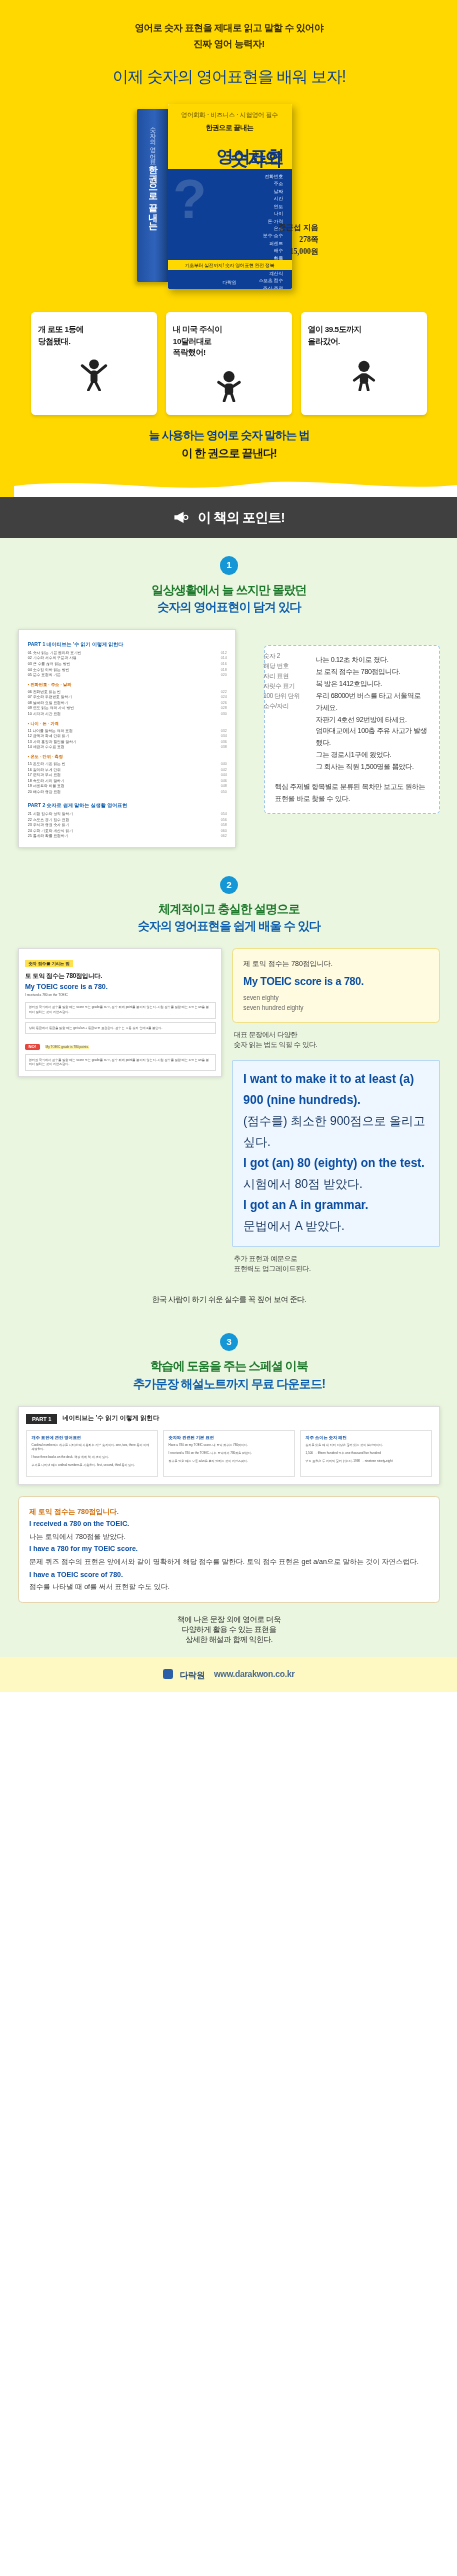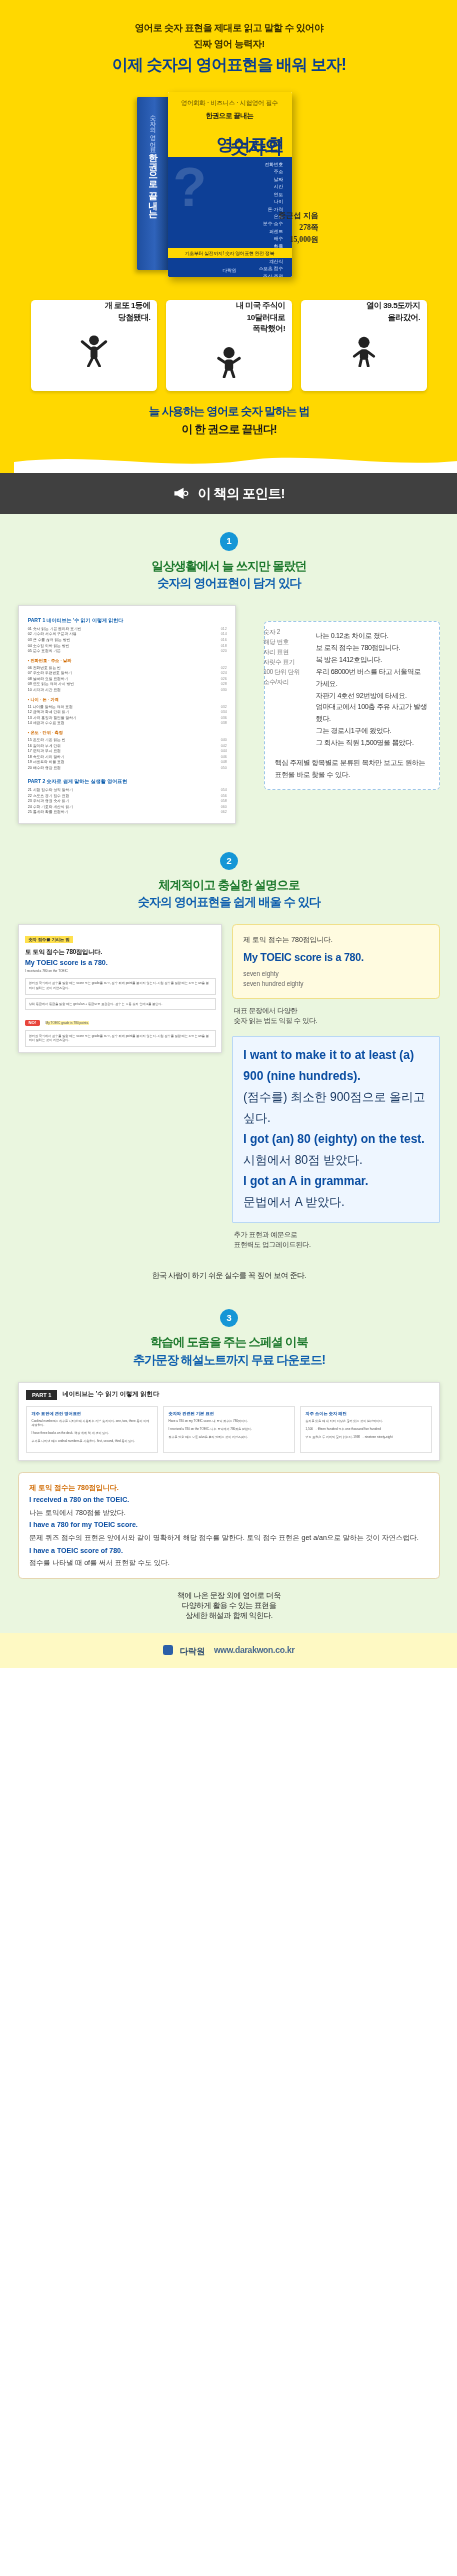--- a/index.html
+++ b/index.html
@@ -20,23 +20,23 @@
     position: relative;
   }
   .hero-line1, .hero-line2 {
     font-size: 9.5px;
     font-weight: bold;
     color: #3a2f00;
     letter-spacing: -0.4px;
     line-height: 1.7;
   }
   .hero-title {
-    margin-top: 3px;
+    margin-top: 15px;
     font-size: 16px;
-    font-weight: bold;
+    font-weight: normal;
     color: #0a3f8f;
     letter-spacing: -0.7px;
   }
 
   
   .book-area {
     position: relative;
     margin-top: 15.5px;
     height: 204px;
   }
@@ -164,22 +164,22 @@
   .cards {
     display: flex;
     justify-content: center;
     gap: 8.5px;
     padding: 4.2px 17px 0 17px;
   }
   .card {
     width: 127px;
     background: #fff;
     border-radius: 4.2px;
-    padding: 0 7px 10px 7px;
-    text-align: right;
+    padding: 12px 7px 10px 7px;
+    text-align: left;
     box-shadow: 0 1.4px 2.8px rgba(0,0,0,.12);
   }
   .card-text {
     font-size: 8px;
     font-weight: bold;
     color: #1d1d1d;
     letter-spacing: -0.4px;
     line-height: 1.45;
     min-height: 24px;
   }

